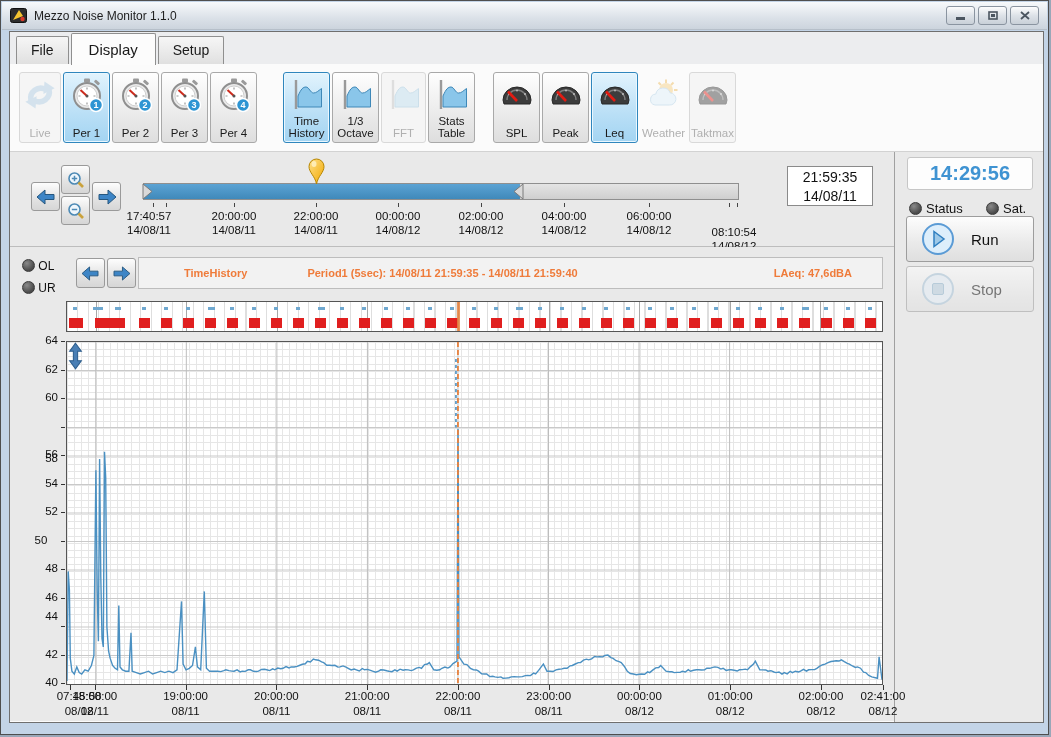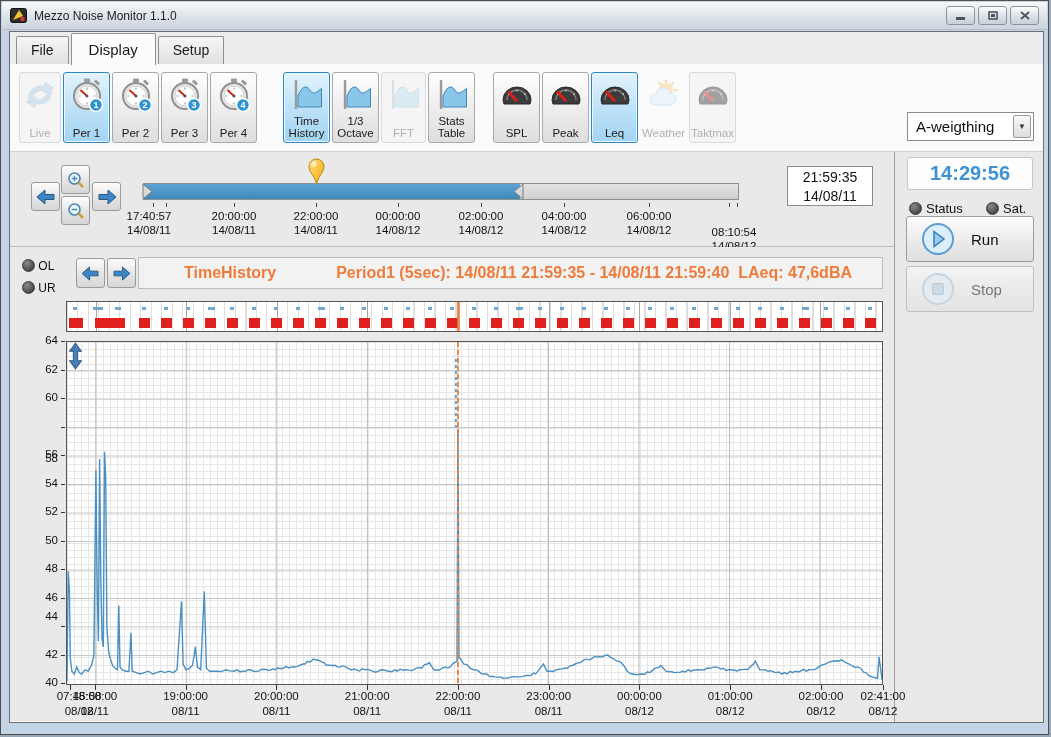--- a/index.html
+++ b/index.html
@@ -52,21 +52,21 @@
   .ind-label{font-size:13px;color:#111;margin-left:4px;}
   .bigbtn{position:absolute;left:11px;width:128px;height:46px;border:1px solid #9d9d9d;border-radius:3px;background:linear-gradient(#fdfdfd,#e9e9e9 60%,#dfdfdf);display:flex;align-items:center;padding-left:14px;}
   .bigbtn .blabel{font-size:15px;color:#111;margin-left:16px;}
   .bigbtn.disabled{opacity:.55;}
   
   .chart-section{height:474px;background:#e9e9e9;position:relative;}
   .olur{position:absolute;left:12px;font-size:12px;color:#111;}
   .olur .ind-dot{width:13px;height:13px;}
   .navbtn{position:absolute;top:11px;width:29px;height:30px;border:1px solid #9a9a9a;border-radius:3px;background:linear-gradient(#fdfdfd,#e4e4e4 55%,#d6d6d6);display:flex;align-items:center;justify-content:center;}
   .chart-header{position:absolute;left:128px;top:10px;width:745px;height:32px;background:#f2f2f2;border:1px solid #bdbdbd;display:flex;align-items:center;padding:0 30px 0 45px;}
-  .chart-header span{font-size:16px;font-weight:bold;color:#ef7b3a;white-space:nowrap;}
+  .chart-header span{font-size:11px;font-weight:bold;color:#ef7b3a;white-space:nowrap;}
   .ch-title{margin-right:60px;}
   .ch-laeq{margin-left:auto;}
   .strip{position:absolute;left:56px;top:54px;width:817px;height:31px;background:#fff;border:1px solid #555;
     background-image:repeating-linear-gradient(to right,#dedede 0 1px,transparent 1px 10.5px);}
   .strip .hourline{position:absolute;top:0;width:1px;height:29px;background:#a8a8a8;}
   .strip .redmark{position:absolute;top:16px;height:10px;background:#e01f1f;}
   .strip .bluemark{position:absolute;top:5px;height:3px;background:#6fa8d0;}
   .strip .cursor{position:absolute;top:0;width:3px;height:29px;background:#e8823e;opacity:.85;}
   .plot{position:absolute;left:56px;top:94px;width:817px;height:344px;border:1px solid #555;background:#fff;
     background-image:
@@ -276,24 +276,20 @@
           <path d="M4 23a14 13 0 0 1 28 0l-1 4H5z" fill="#3c3c3c" stroke="#262626"></path>
           <path d="M8 23a10 10 0 0 1 20 0" fill="none" stroke="#7d7d7d" stroke-width="1.4"></path>
           <circle cx="10" cy="17" r="1" fill="#bbb"></circle>
             <circle cx="18" cy="13.5" r="1" fill="#bbb"></circle>
             <circle cx="26" cy="17" r="1" fill="#bbb"></circle>
           <path d="M18 24L9 14.5" stroke="#e31b12" stroke-width="2.6"></path>
         </svg>
         <div class="tlabel">Taktmax</div>
       </div>
 
-      <div class="dropdown">
-        <span class="dd-value">A-weigthing</span>
-        <span class="dd-arrow">▼</span>
-      </div>
     </div>
 
     <div class="body">
       <div class="left-col">
 
         <div class="timeline-section">
           <div class="sqbtn" style="left:21px;top:30px">
             <svg width="20" height="16" viewBox="0 0 20 16">
                 <path d="M9 1L1 8l8 7v-4.5h9v-5H9z" fill="#3d85c6" stroke="#26577f"></path>
               </svg>
@@ -533,21 +529,21 @@
               <div class="ylab" style="left: 14px; top: 144px;">60</div>
               <div class="ytick" style="top: 151px;"></div>
               <div class="ylab" style="left: 14px; top: 172.5px; margin-top: 32px;">58</div>
               <div class="ytick" style="top: 179.5px;"></div>
               <div class="ylab" style="left: 14px; top: 201px;">56</div>
               <div class="ytick" style="top: 208px;"></div>
               <div class="ylab" style="left: 14px; top: 229.5px;">54</div>
               <div class="ytick" style="top: 236.5px;"></div>
               <div class="ylab" style="left: 14px; top: 258px;">52</div>
               <div class="ytick" style="top: 265px;"></div>
-              <div class="ylab" style="left: 14px; top: 286.5px;">50</div>
+              <div class="ylab" style="left: 14px; top: 286.5px; text-align: center;">50</div>
               <div class="ytick" style="top: 293.5px;"></div>
               <div class="ylab" style="left: 14px; top: 315px;">48</div>
               <div class="ytick" style="top: 322px;"></div>
               <div class="ylab" style="left: 14px; top: 343.5px;">46</div>
               <div class="ytick" style="top: 350.5px;"></div>
               <div class="ylab" style="left: 14px; top: 363px;">44</div>
               <div class="ytick" style="top: 379px;"></div>
               <div class="ylab" style="left: 14px; top: 400.5px;">42</div>
               <div class="ytick" style="top: 407.5px;"></div>
               <div class="ylab" style="left: 14px; top: 429px;">40</div>

